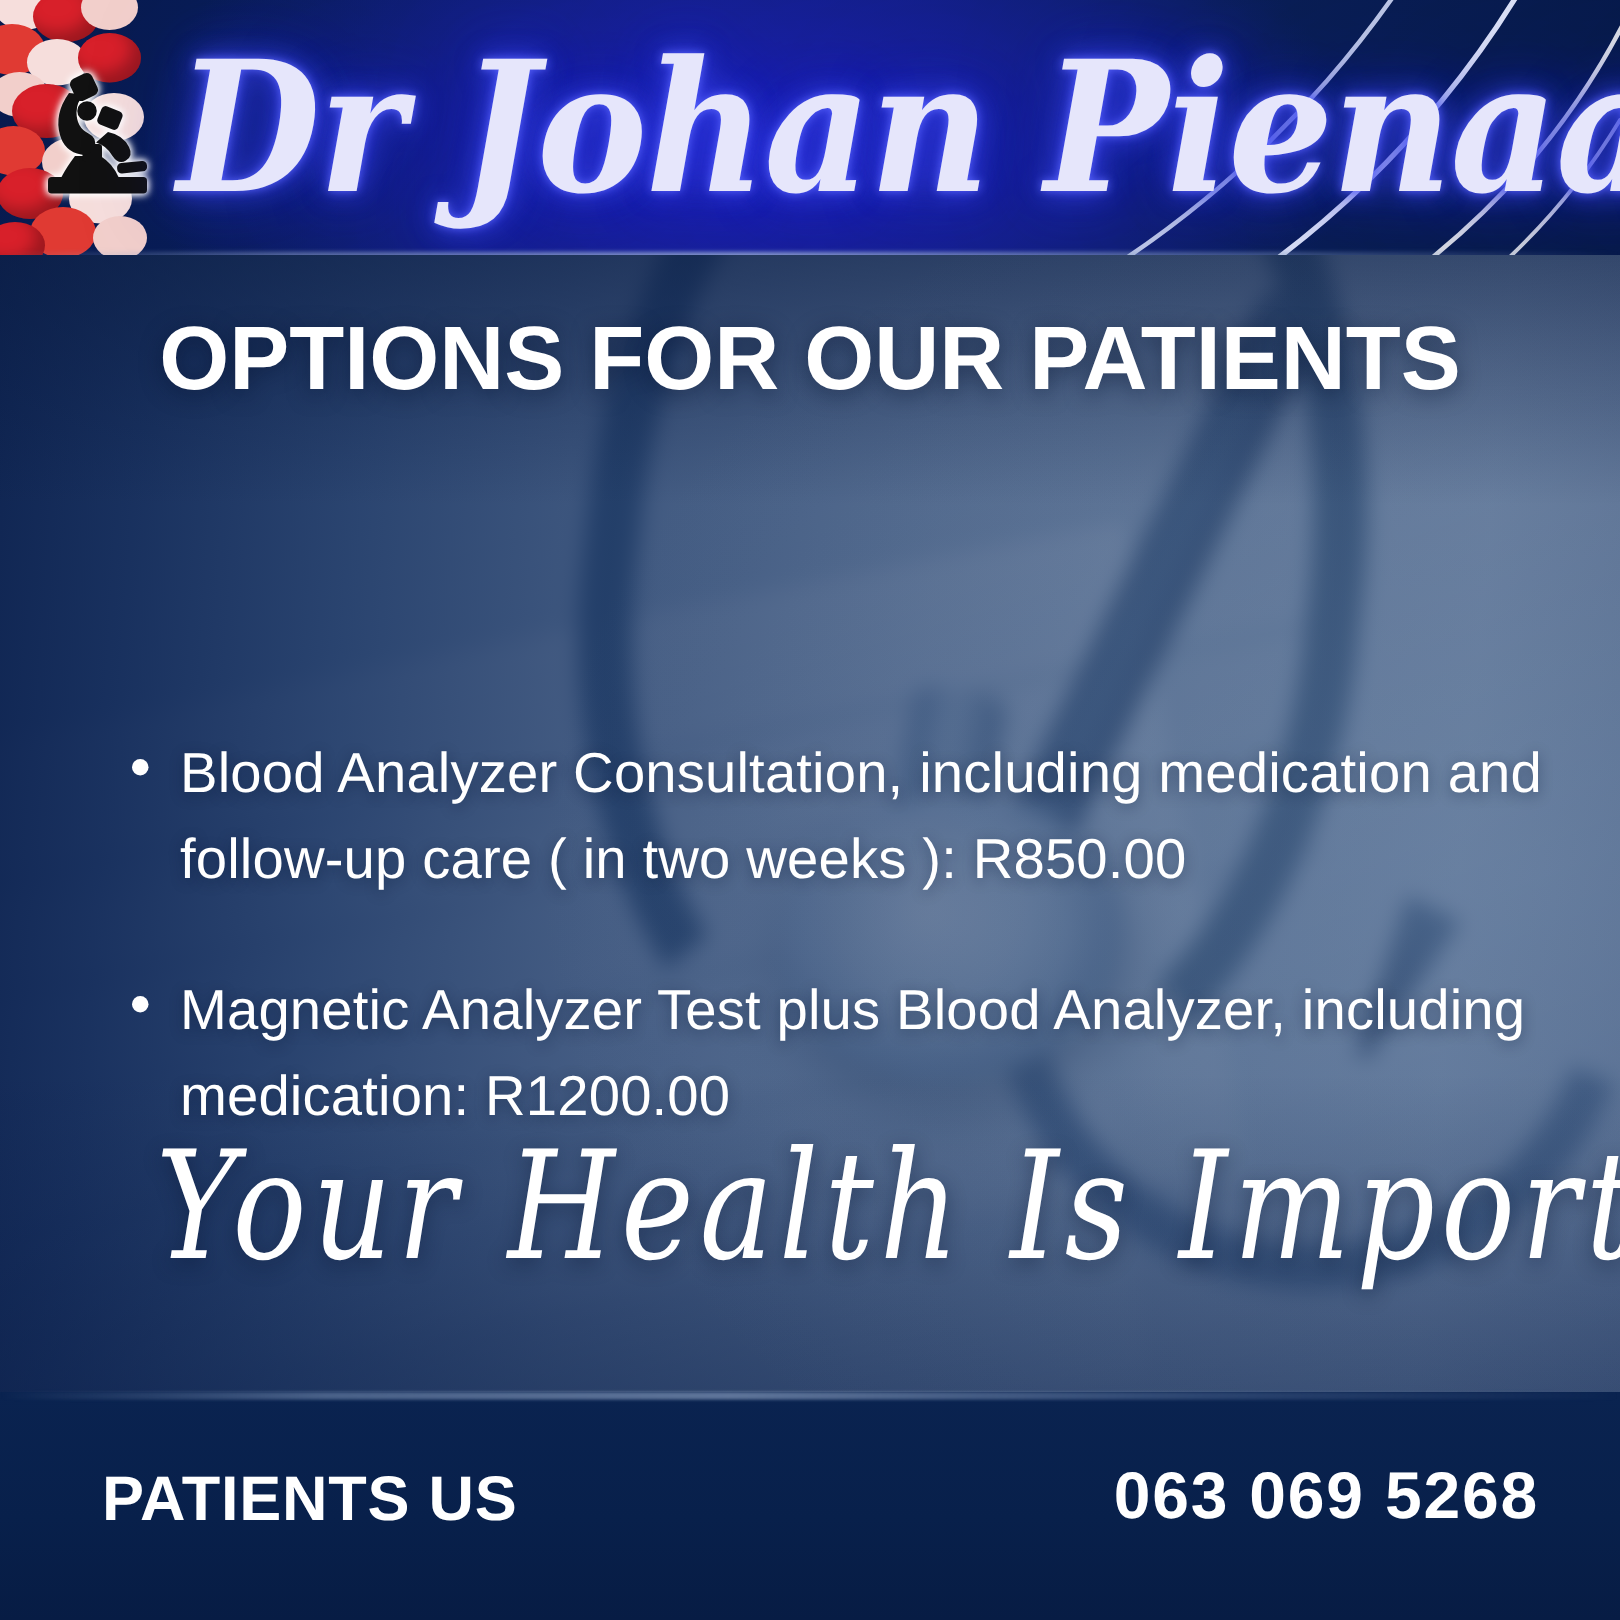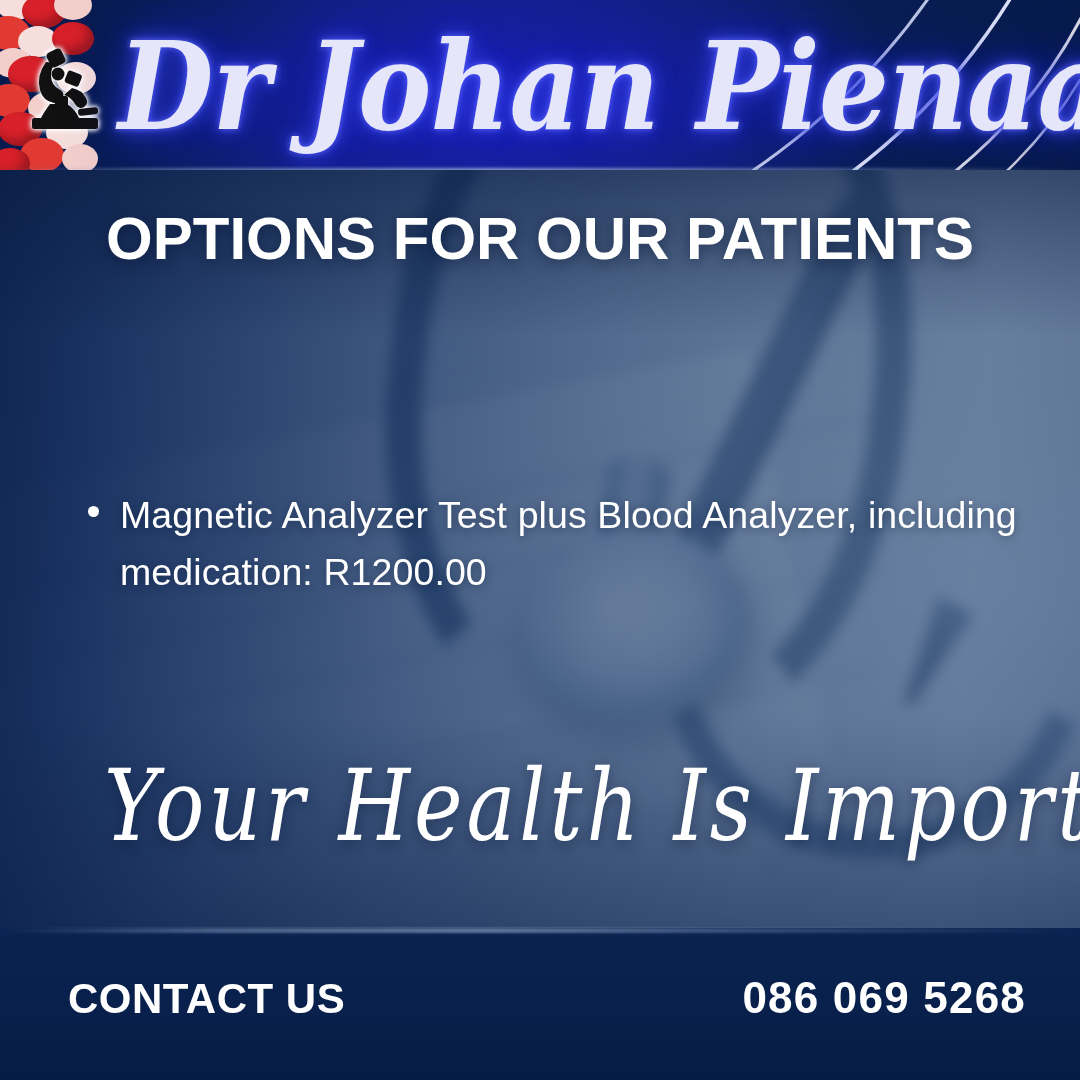--- a/index.html
+++ b/index.html
@@ -355,27 +355,31 @@
     <div id="photo-overlay"></div>
     <div id="photo-overlay2"></div>
 
     <div id="content">
 
       <div id="headline">OPTIONS FOR OUR PATIENTS</div>
 
       <div id="bullets">
         <div class="bullet-row">
           <span class="bullet-dot"></span>
+          <span>Blood Analyzer Consultation, including medication and follow-up care ( in two weeks ): R850.00</span>
+        </div>
+        <div class="bullet-row">
+          <span class="bullet-dot"></span>
           <span>Magnetic Analyzer Test plus Blood Analyzer, including medication: R1200.00</span>
         </div>
       </div>
 
       <div id="tagline">Your Health Is Important</div>
     </div>
   </div>
 
   <div id="footer">
     <div id="footer-topline"></div>
-    <div id="contact-label">CONTACT US</div>
-    <div id="contact-phone">086 069 5268</div>
+    <div id="contact-label">PATIENTS US</div>
+    <div id="contact-phone">063 069 5268</div>
   </div>
 
 </div>
 
 </body></html>

